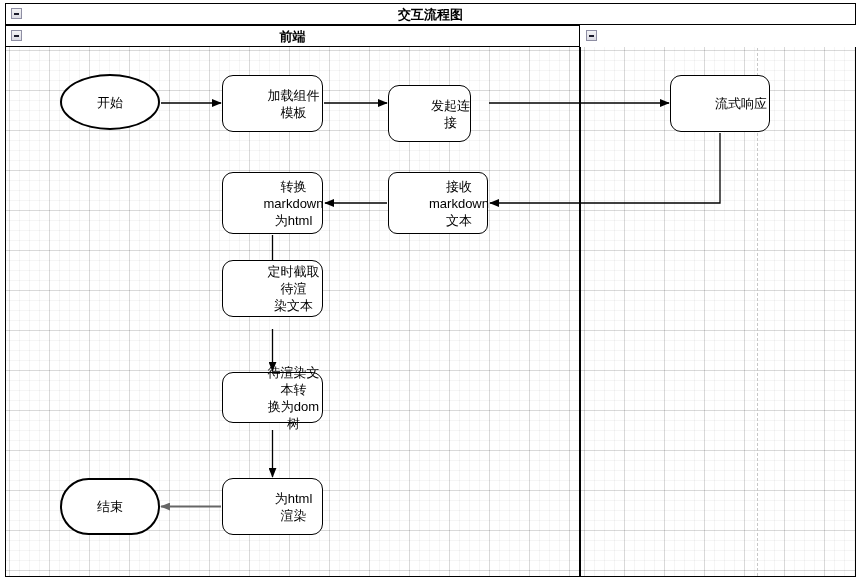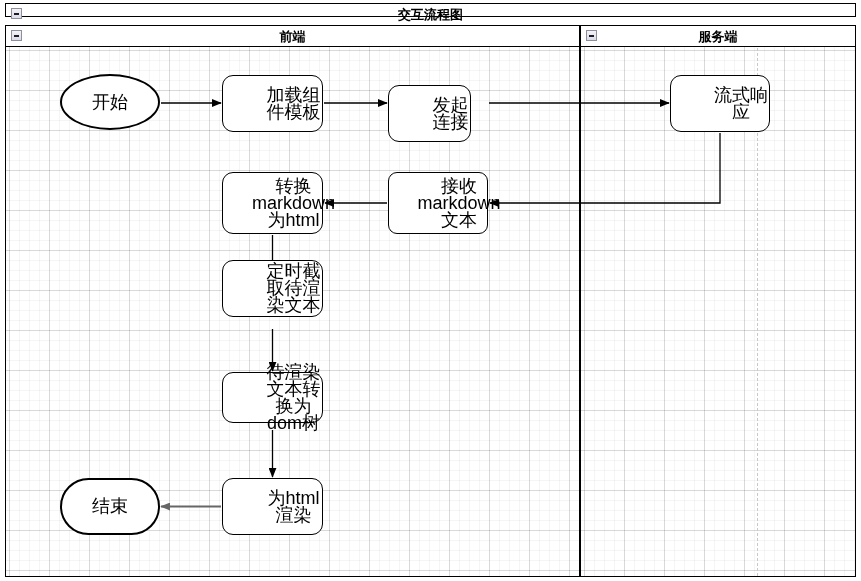--- a/index.html
+++ b/index.html
@@ -16,21 +16,21 @@
     height: 581px;
     overflow: hidden;
     background: #ffffff;
   }
   
   .pool-title-bar {
     position: absolute;
     left: 5px;
     top: 3px;
     width: 851px;
-    height: 14px;
+    height: 22px;
     background: #ffffff;
     border: 1px solid #000000;
     box-sizing: border-box;
   }
   .pool-title-text {
     position: absolute;
     left: 0; top: 0;
     width: 100%;
     height: 22px;
     line-height: 22px;
@@ -103,21 +103,21 @@
     height: 528px;
     border-left: 1px dashed #c8c8c8;
   }
   
   .node {
     position: absolute;
     box-sizing: border-box;
     background: #ffffff;
     border: 1.6px solid #000000;
     color: #000000;
-    font-size: 18px;
+    font-size: 13px;
     line-height: 17px;
     display: flex;
     align-items: center;
     justify-content: center;
     text-align: center;
     white-space: pre-line;
     cursor: pointer;
   }
   .node.process { border-radius: 11px; padding-left: 42px; }
   .node.ellipse { border-radius: 50%; border-width: 2.2px; }
@@ -139,23 +139,20 @@
   <div class="pool-title-bar">
     <div class="pool-title-text">交互流程图</div>
   </div>
   <div class="collapse-btn" style="left:11px; top:8px;"></div>
 
   <div class="lane-header" style="left:5px; width:575px;">
     <div class="lane-header-text">前端</div>
   </div>
   <div class="collapse-btn" style="left:11px; top:30px;"></div>
 
-  <div class="lane-header" style="left:580px; width:276px;">
-    <div class="lane-header-text">服务端</div>
-  </div>
   <div class="collapse-btn" style="left:586px; top:30px;"></div>
 
   <div class="lane-body" style="left:5px; width:575px;"></div>
   <div class="lane-body" style="left:580px; width:276px;"></div>
 
   <div class="page-break" style="left:757px;"></div>
 
   <svg id="edges">
     <defs>
       <marker id="ah-black" markerWidth="10" markerHeight="8" refX="9.2" refY="4" orient="auto" markerUnits="userSpaceOnUse">

